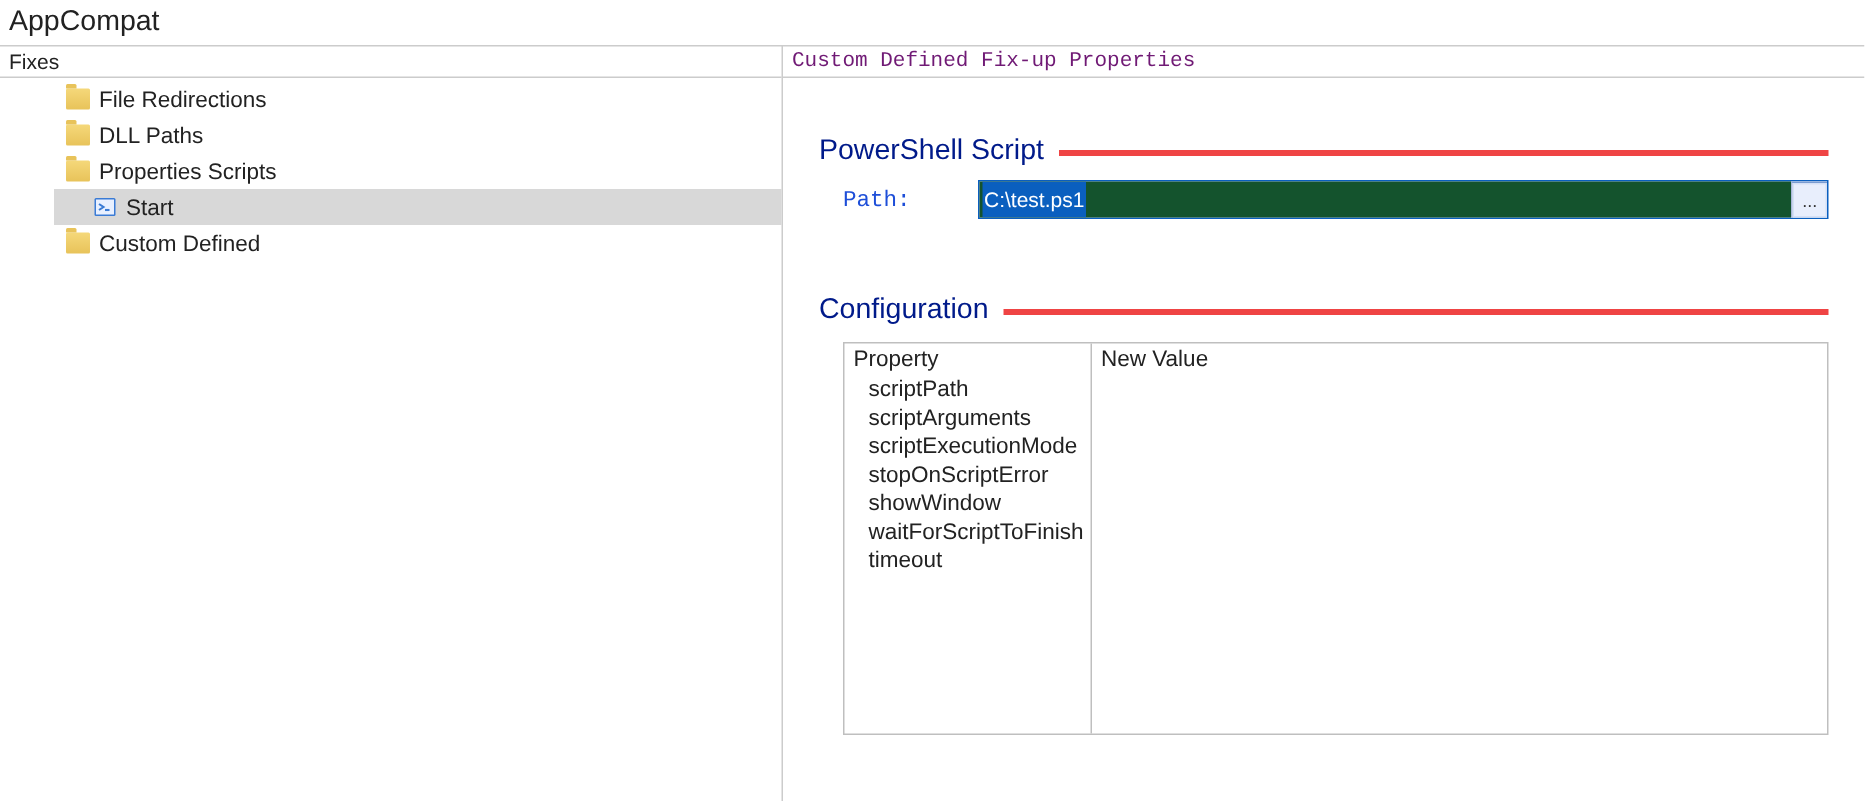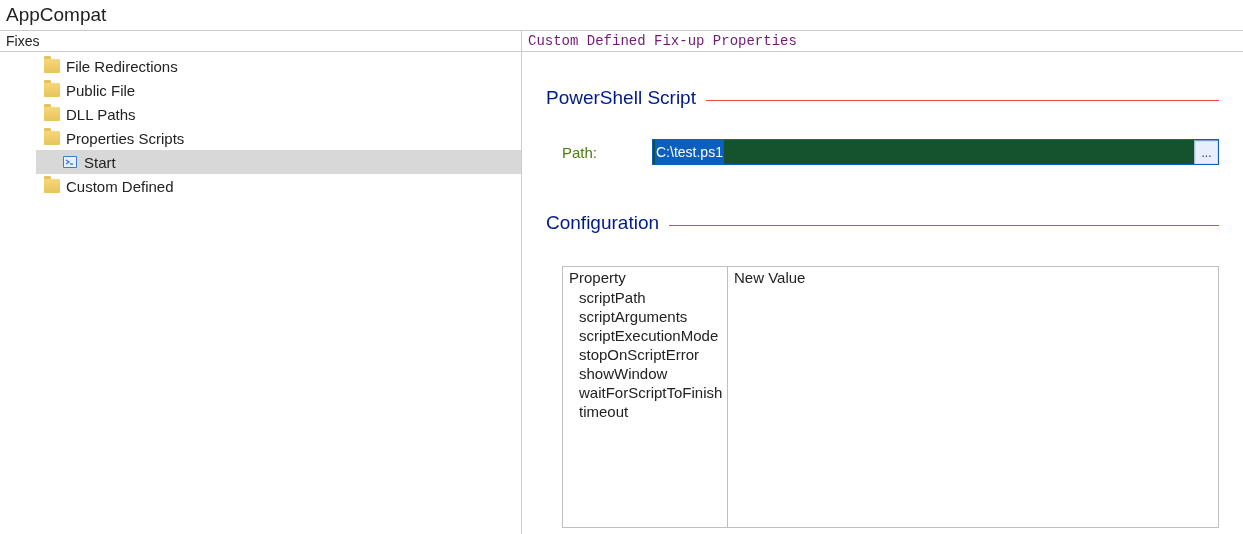--- a/index.html
+++ b/index.html
@@ -85,43 +85,44 @@
       border-top: 1px solid #ccc;
       border-bottom: 1px solid #ccc;
       font-family: Liberation Mono, monospace;
     }
     .right-body {
       padding: 30px 24px 10px 24px;
       flex: 1;
     }
     .groupbox {
       position: relative;
-      border-top: 1px solid #ef4444;
+      border-top: 4px solid #ef4444;
       margin-top: 18px;
-      padding-top: 30px;
+      padding-top: 8px;
     }
     .group-legend {
       position: absolute;
       top: -14px;
       left: 0;
       background: #fff;
       padding-right: 10px;
       font-size: 19px;
       color: #001a8a;
     }
     .path-row {
       display: flex;
       align-items: center;
       margin-top: 8px;
       padding-left: 16px;
     }
     .path-label {
       width: 90px;
       font-size: 15px;
-      color: #4d7c0f;
+      color: #1d4ed8;
+      font-family: Liberation Mono, monospace;
     }
     .path-input-wrap {
       flex: 1;
       display: flex;
       align-items: stretch;
       border: 1px solid #0a5fbf;
       height: 26px;
     }
     .path-selected-text {
       background: #0a5fbf;
@@ -185,24 +186,20 @@
 <div class="app-title">AppCompat</div>
 
 <div class="main">
 
   <div class="left-panel">
     <div class="left-header">Fixes</div>
     <div class="tree" id="tree">
         <div class="tree-item">
           <span class="folder-icon"></span>
           <span class="tree-label">File Redirections</span>
-        </div>
-        <div class="tree-item">
-          <span class="folder-icon"></span>
-          <span class="tree-label">Public File</span>
         </div>
         <div class="tree-item">
           <span class="folder-icon"></span>
           <span class="tree-label">DLL Paths</span>
         </div>
         <div class="tree-item">
           <span class="folder-icon"></span>
           <span class="tree-label">Properties Scripts</span>
         </div>
         <div class="tree-item level2 selected">

